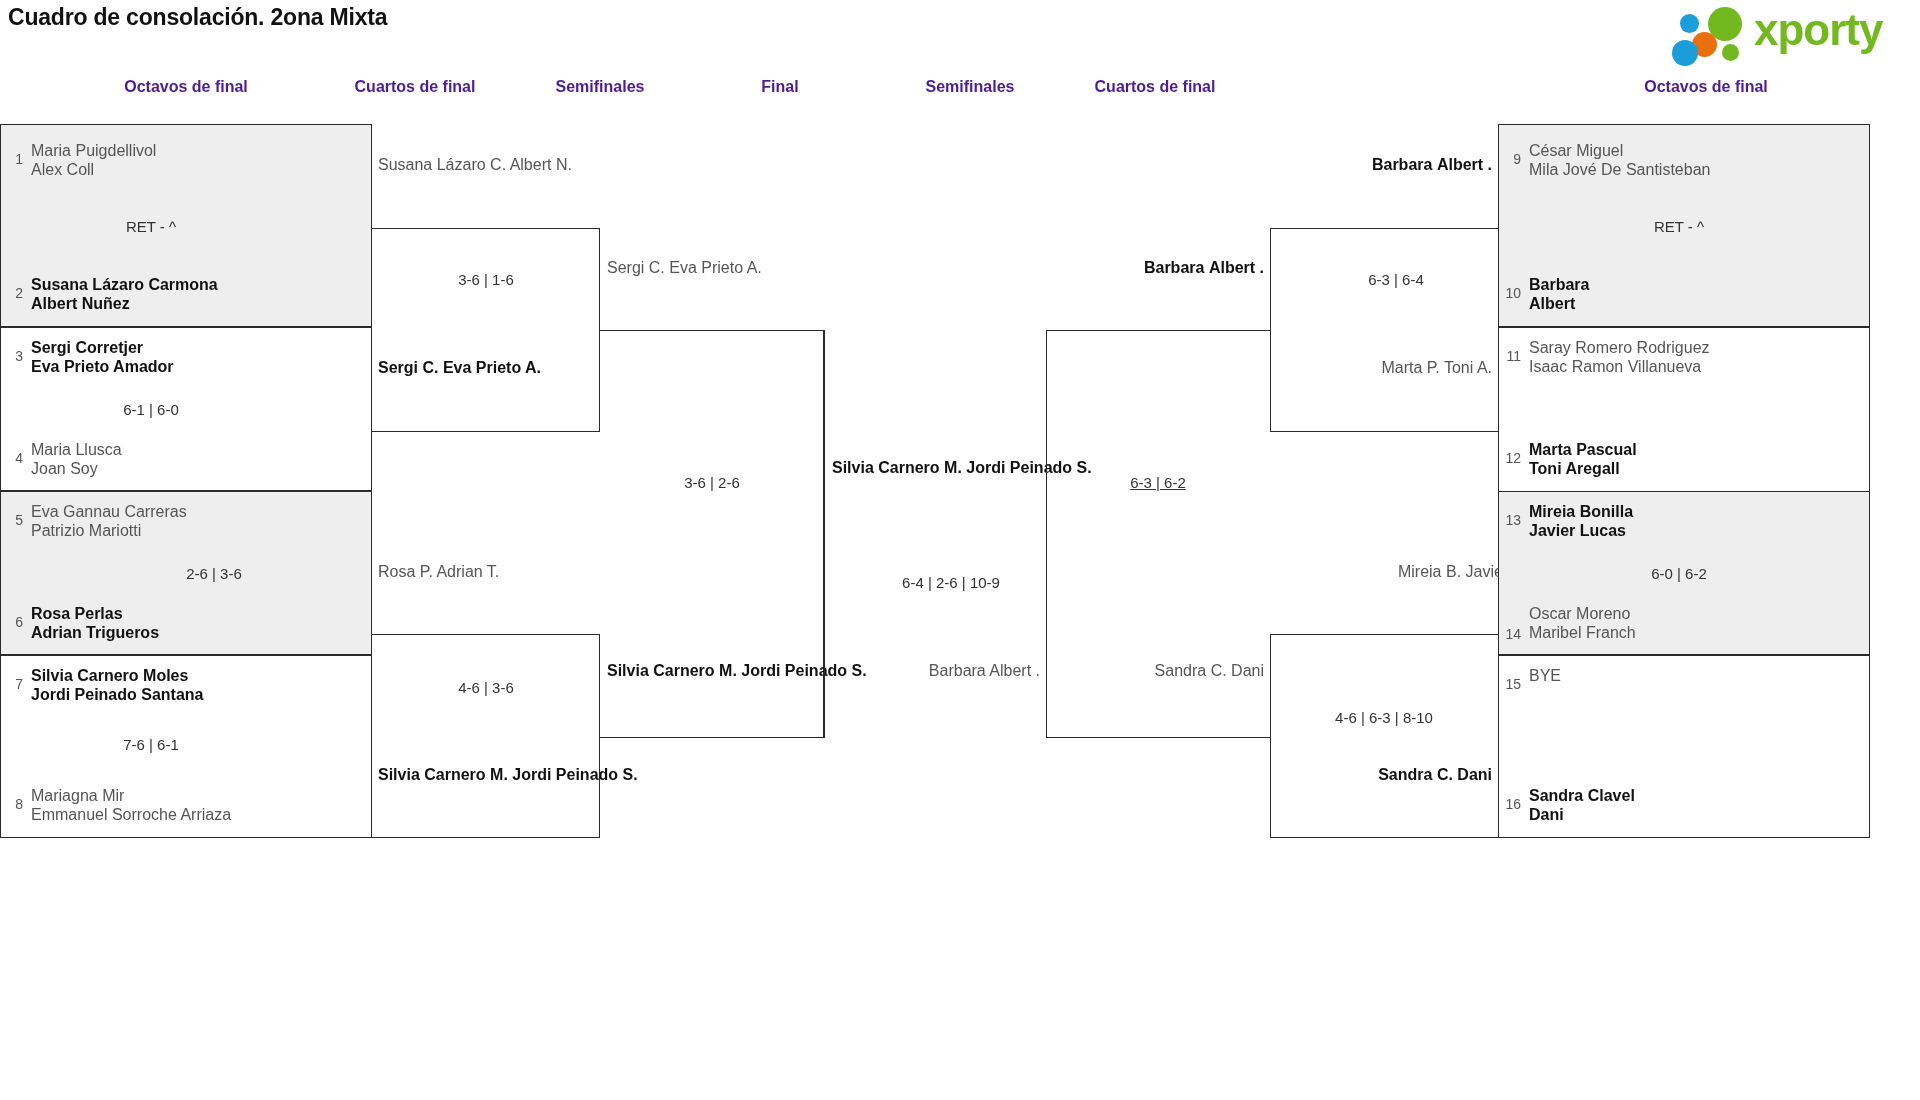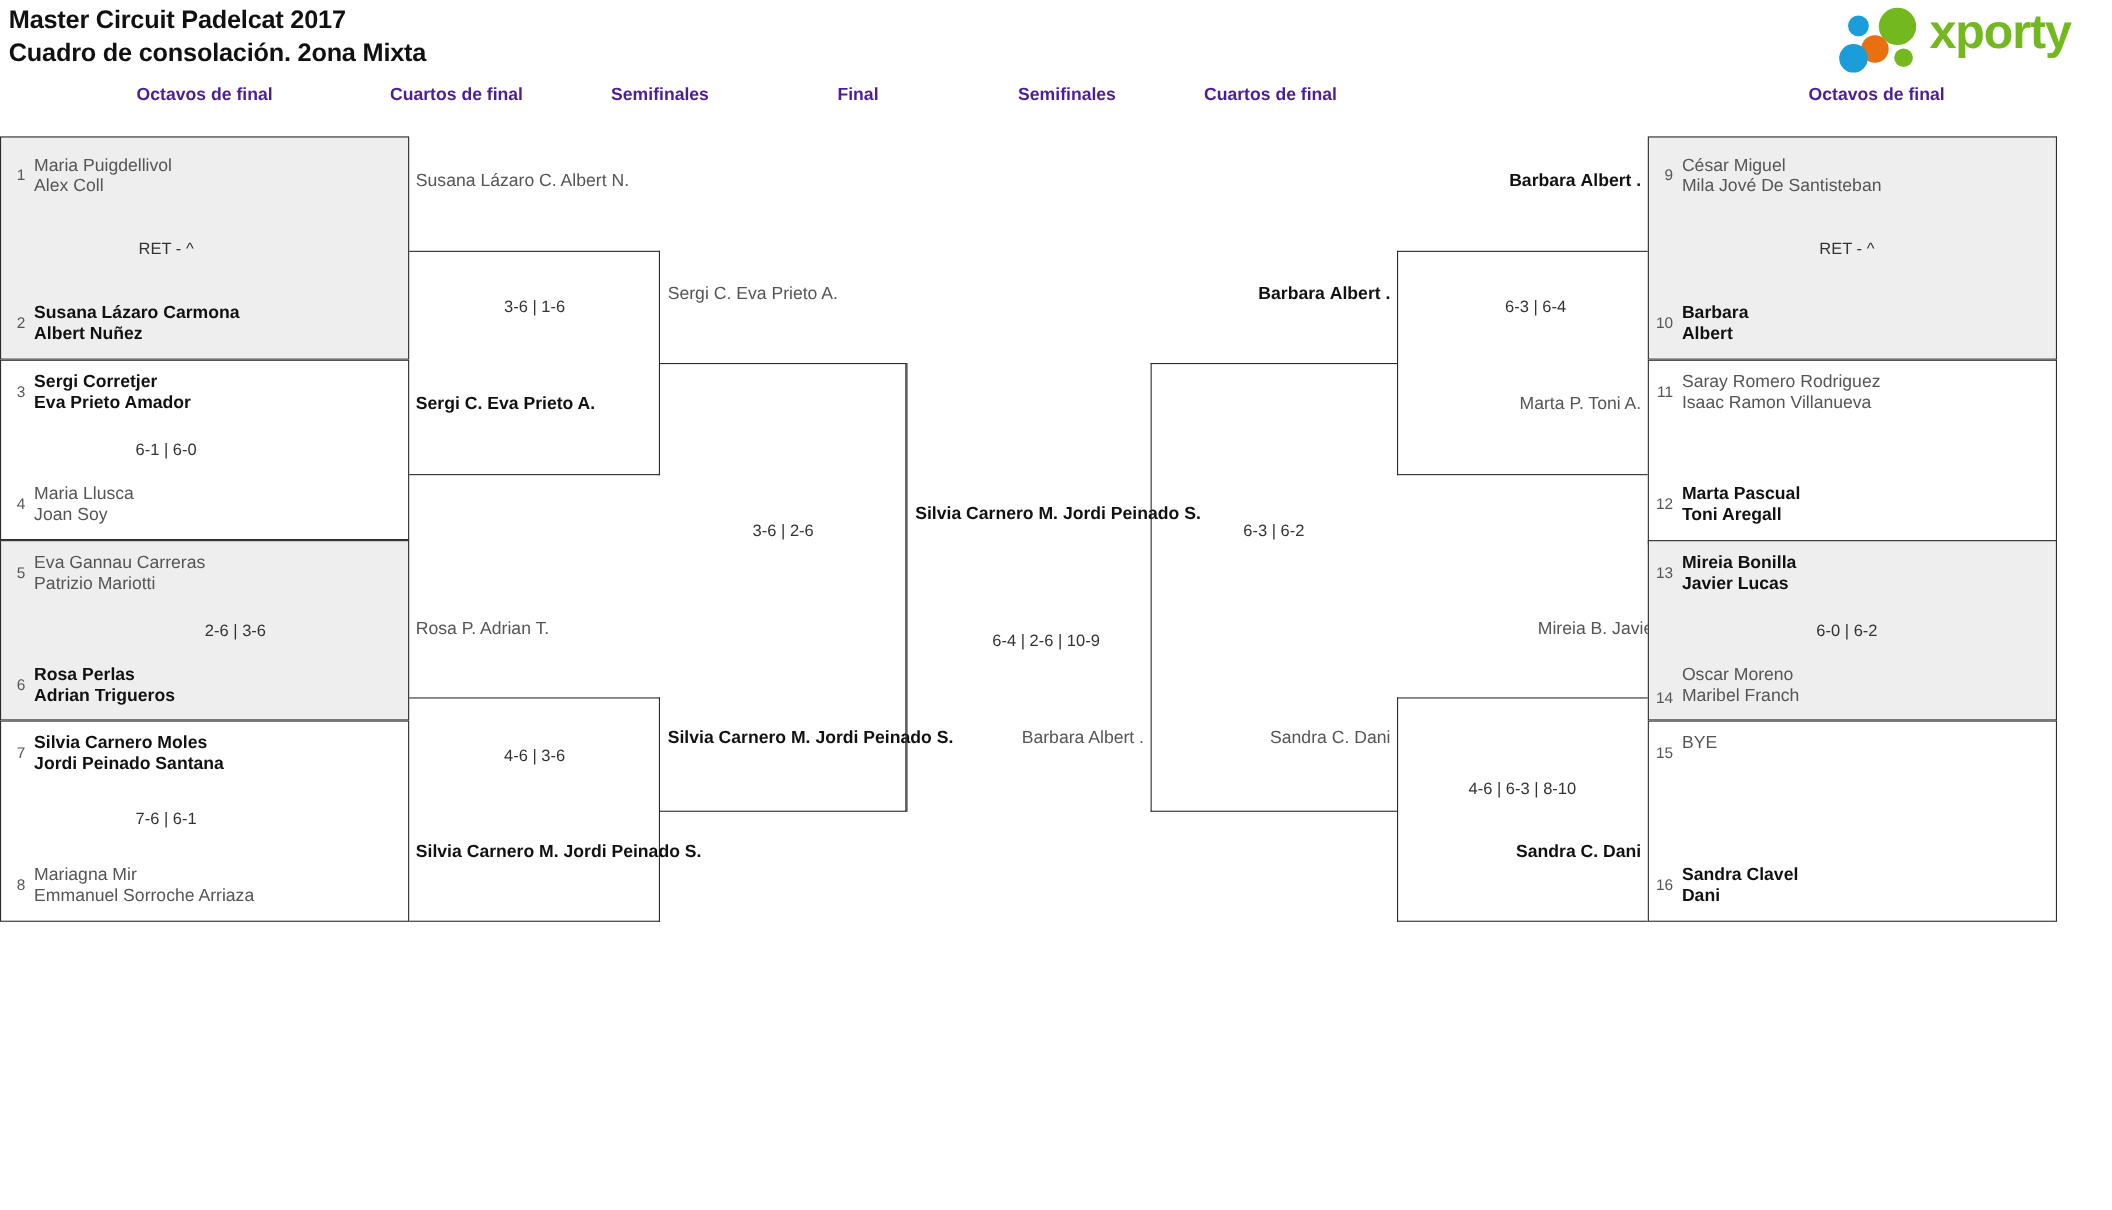--- a/index.html
+++ b/index.html
@@ -43,21 +43,20 @@
 
   .lbl{position:absolute;font-size:16px;line-height:19px;white-space:nowrap;}
   .lbl.r{text-align:right;}
 </style>
 </head>
 <body>
 
 <div id="root">
 
   <div class="title-block">
-    <div class="title-line">Master Circuit Padelcat 2017</div>
     <div class="title-line">Cuadro de consolación. 2ona Mixta</div>
   </div>
 
   <div class="logo">
     <span class="dot" style="left:10px;top:10px;width:19px;height:19px;background:#1b9dd9;"></span>
     <span class="dot" style="left:38px;top:3px;width:34px;height:34px;background:#74b820;"></span>
     <span class="dot" style="left:22px;top:28px;width:25px;height:25px;background:#e8700f;"></span>
     <span class="dot" style="left:2px;top:36px;width:26px;height:26px;background:#1b9dd9;"></span>
     <span class="dot" style="left:52px;top:40px;width:17px;height:17px;background:#74b820;"></span>
     <span class="logo-word">xporty</span>
@@ -169,21 +168,21 @@
   <span class="lbl r" style="left:740px;top:661px;width:300px;">
     <span class="l1 lose">Barbara</span>
     <span class="l2 lose">Albert .</span>
   </span>
 
   <div class="conn box" style="left:1046px;top:330px;width:224px;height:408px;border-right:none;"></div>
   <span class="lbl r" style="left:1000px;top:258px;width:264px;">
     <span class="l1 win">Barbara</span>
     <span class="l2 win">Albert .</span>
   </span>
-  <span class="score c" style="left:1046px;top:474px;width:224px;">6-3 | 6-2</span>
+  <span class="score c" style="left:1046px;top:474px;width:224px;text-decoration:underline;">6-3 | 6-2</span>
   <span class="lbl r" style="left:1000px;top:661px;width:264px;">
     <span class="l1 lose">Sandra C.</span>
     <span class="l2 lose">Dani</span>
   </span>
 
   <div class="conn box" style="left:1270px;top:228px;width:228px;height:204px;border-right:none;"></div>
   <span class="lbl r" style="left:1230px;top:155px;width:262px;">
     <span class="l1 win">Barbara</span>
     <span class="l2 win">Albert .</span>
   </span>

